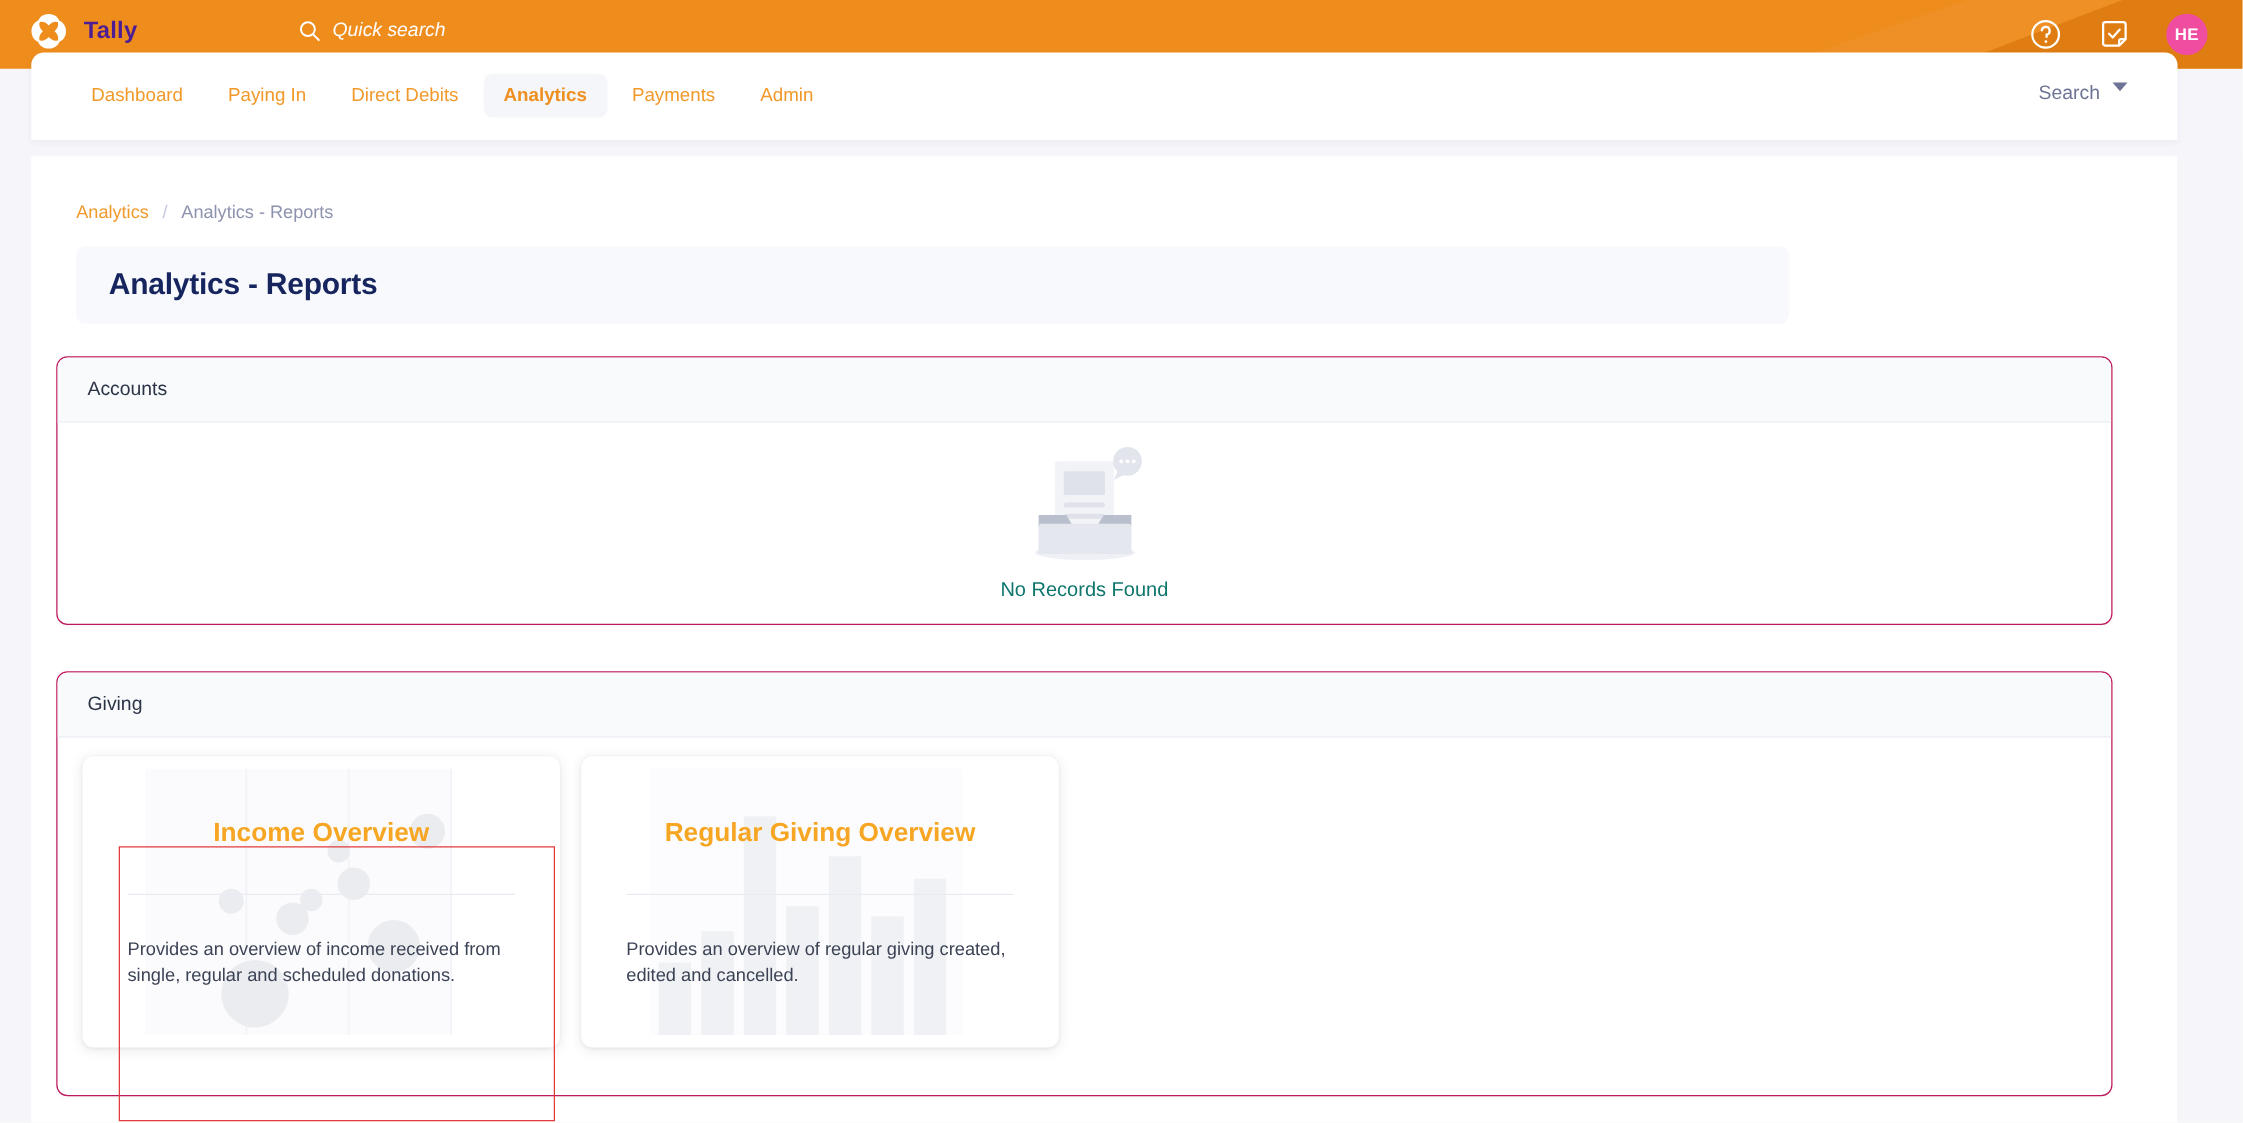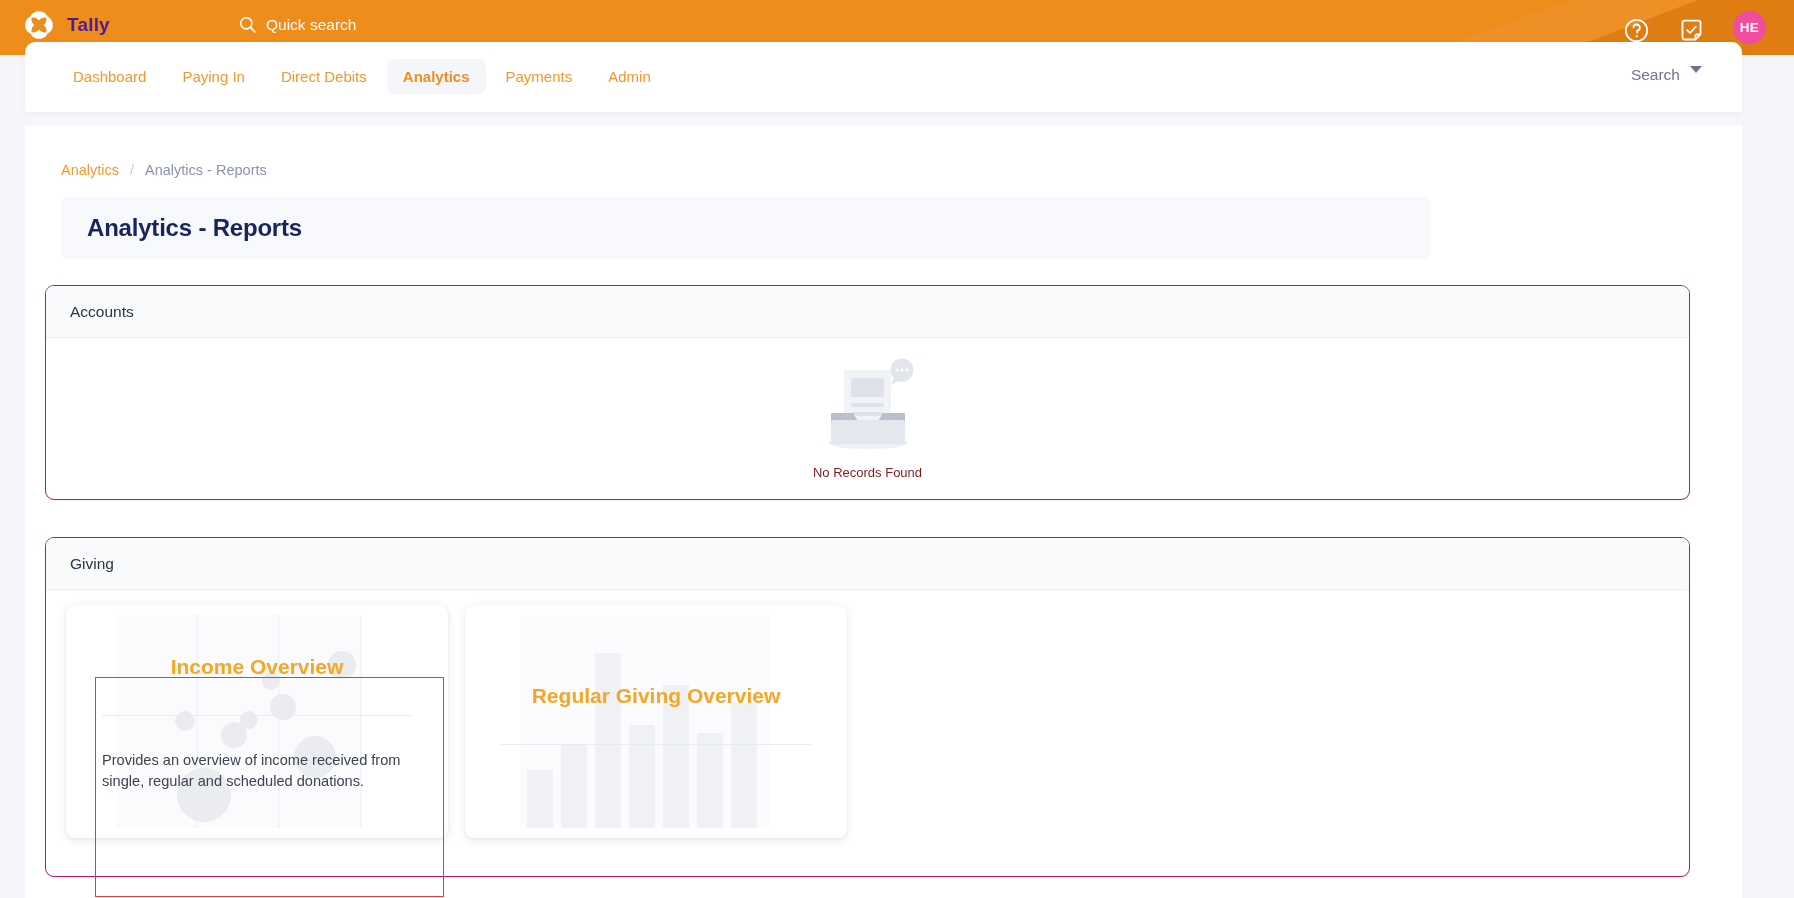--- a/index.html
+++ b/index.html
@@ -35,26 +35,26 @@
     z-index: 3;
   }
   .brand-logo { width: 34px; height: 34px; }
   .brand-name {
     color: #4c1d95; font-size: 19px; font-weight: bold;
     letter-spacing: .2px;
   }
   .quicksearch {
     position: absolute; left: 238px; top: 15px;
     display: flex; align-items: center; gap: 9px;
-    z-index: 3; cursor: pointer;
+    z-index: 3; cursor: pointer; font-style: italic;
   }
   .qs-text { color: #fdfdfd; font-size: 15.5px; }
   .topbar-right {
     position: absolute; right: 28px; top: 11px;
-    display: flex; align-items: flex-end; gap: 28px;
+    display: flex; align-items: center; gap: 28px;
     z-index: 4;
   }
   .ic-btn { cursor: pointer; display: flex; align-items: center; }
   .avatar {
     width: 33px; height: 33px; border-radius: 50%;
     background: #f04ca0;
     color: #ffffff; font-size: 13.5px; font-weight: bold;
     display: flex; align-items: center; justify-content: center;
     letter-spacing: .4px; cursor: pointer;
   }
@@ -138,21 +138,21 @@
     padding-left: 24px;
   }
   .panel-head-title { color: #2b3346; font-size: 15.5px; }
 
   
   #panel-accounts { top: 160px; height: 215px; }
   .empty-wrap {
     height: 162px; display: flex; flex-direction: column;
     align-items: center; justify-content: center; gap: 11px;
   }
-  .empty-text { color: #7f1d1d; font-size: 13px; }
+  .empty-text { color: #0f766e; font-size: 16px; }
 
   
   #panel-giving { top: 412px; height: 340px; }
   .cards-row {
     display: flex; gap: 17px;
     padding: 15px 20px 22px 20px;
   }
   .report-card {
     position: relative;
     width: 382px; height: 233px;
@@ -329,20 +329,21 @@
             <rect x="96" y="140" width="26" height="83"></rect>
             <rect x="130" y="48" width="26" height="175"></rect>
             <rect x="164" y="120" width="26" height="103"></rect>
             <rect x="198" y="80" width="26" height="143"></rect>
             <rect x="232" y="128" width="26" height="95"></rect>
             <rect x="266" y="98" width="26" height="125"></rect>
           </g>
         </svg>
         <div class="card-title">Regular Giving Overview</div>
         <div class="card-rule"></div>
+        <div class="card-desc">Provides an overview of regular giving created, edited and cancelled.</div>
       </div>
 
     </div>
   </div>
 
   <div class="sel-outline"></div>
 </div>
 
 <div class="rail"></div>
 

